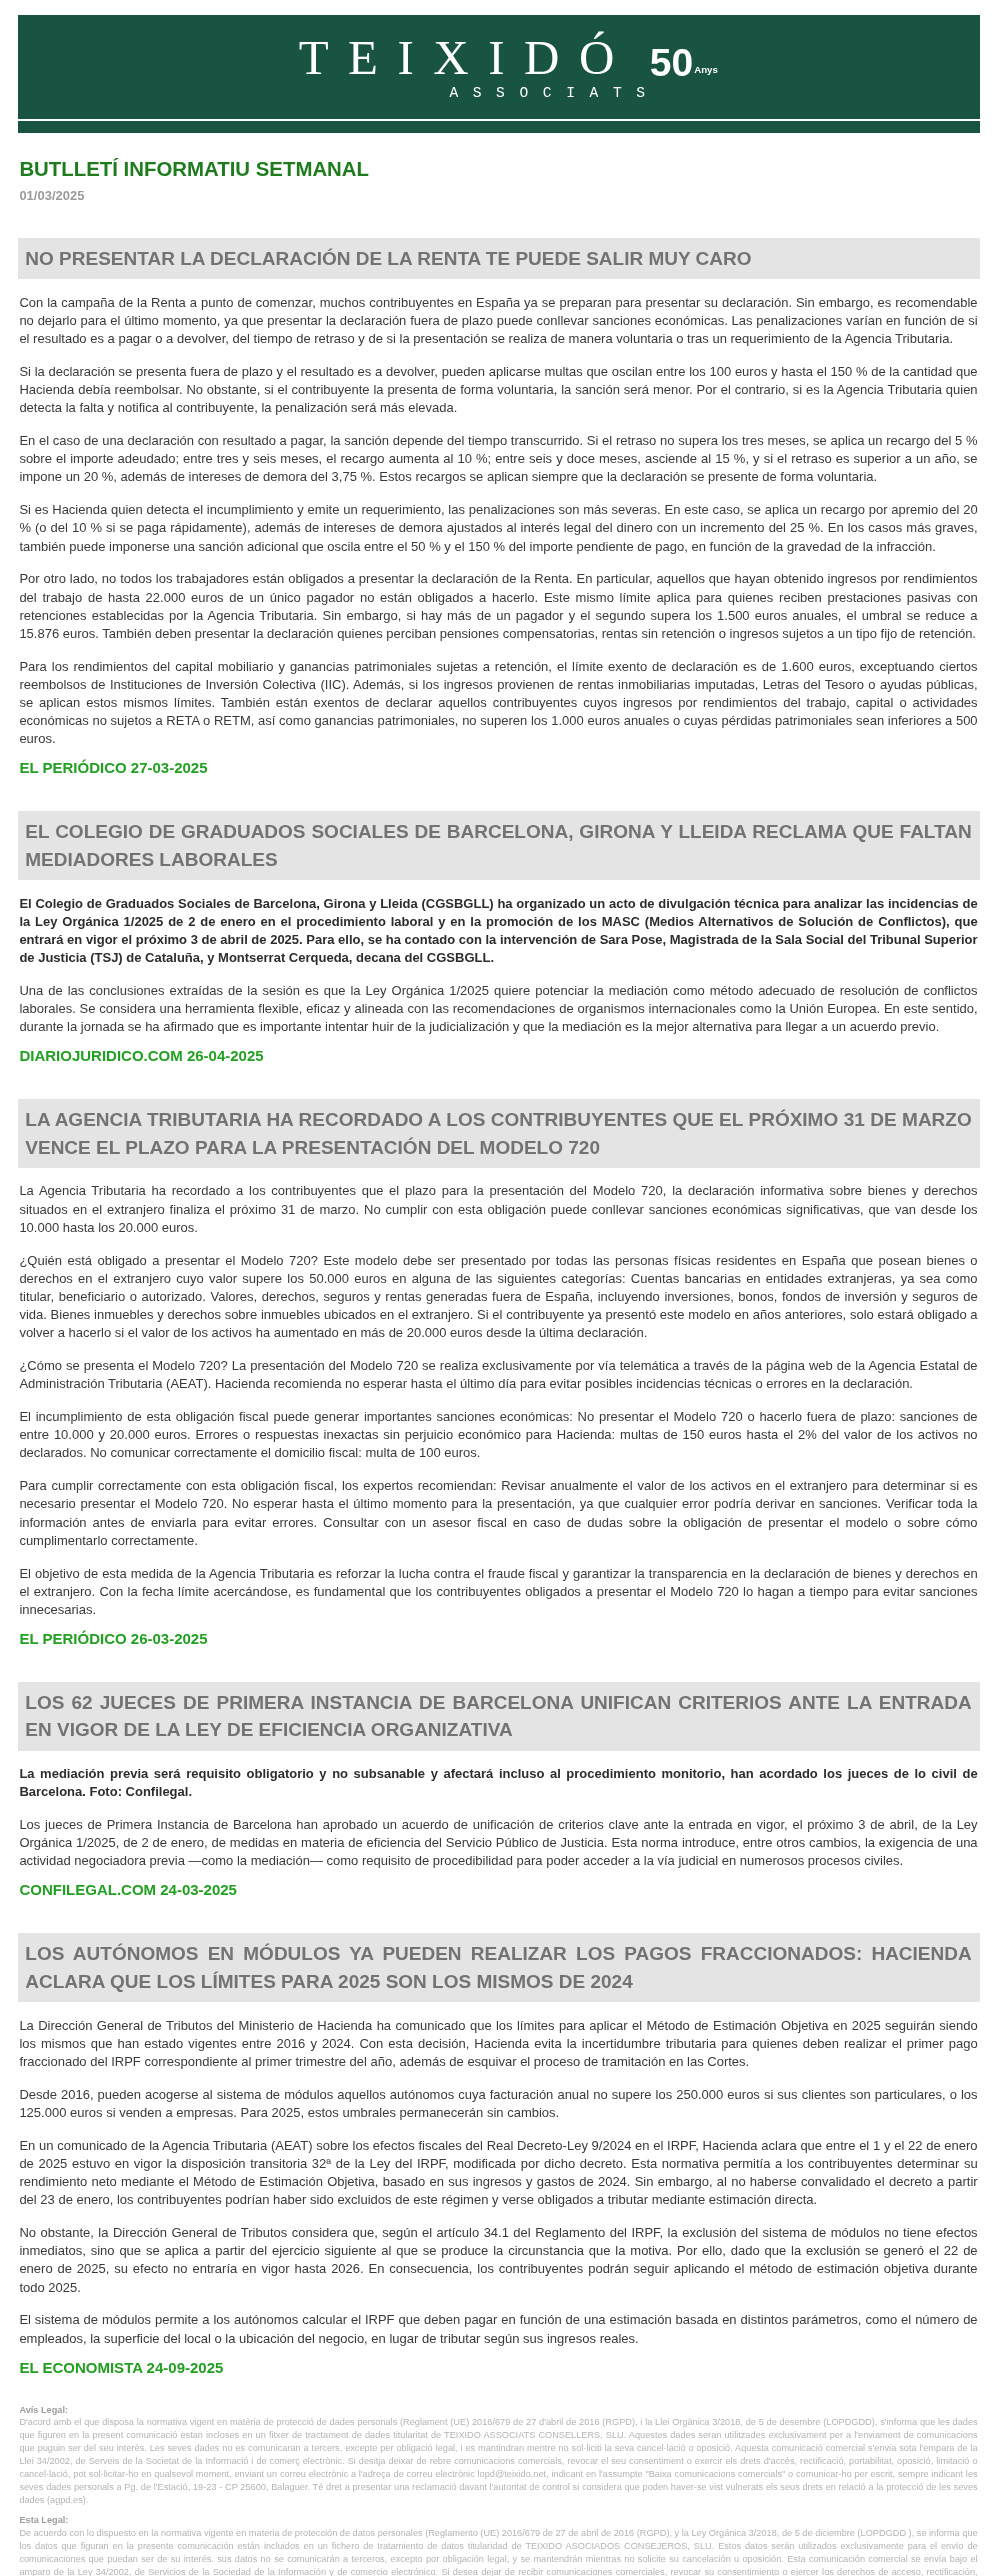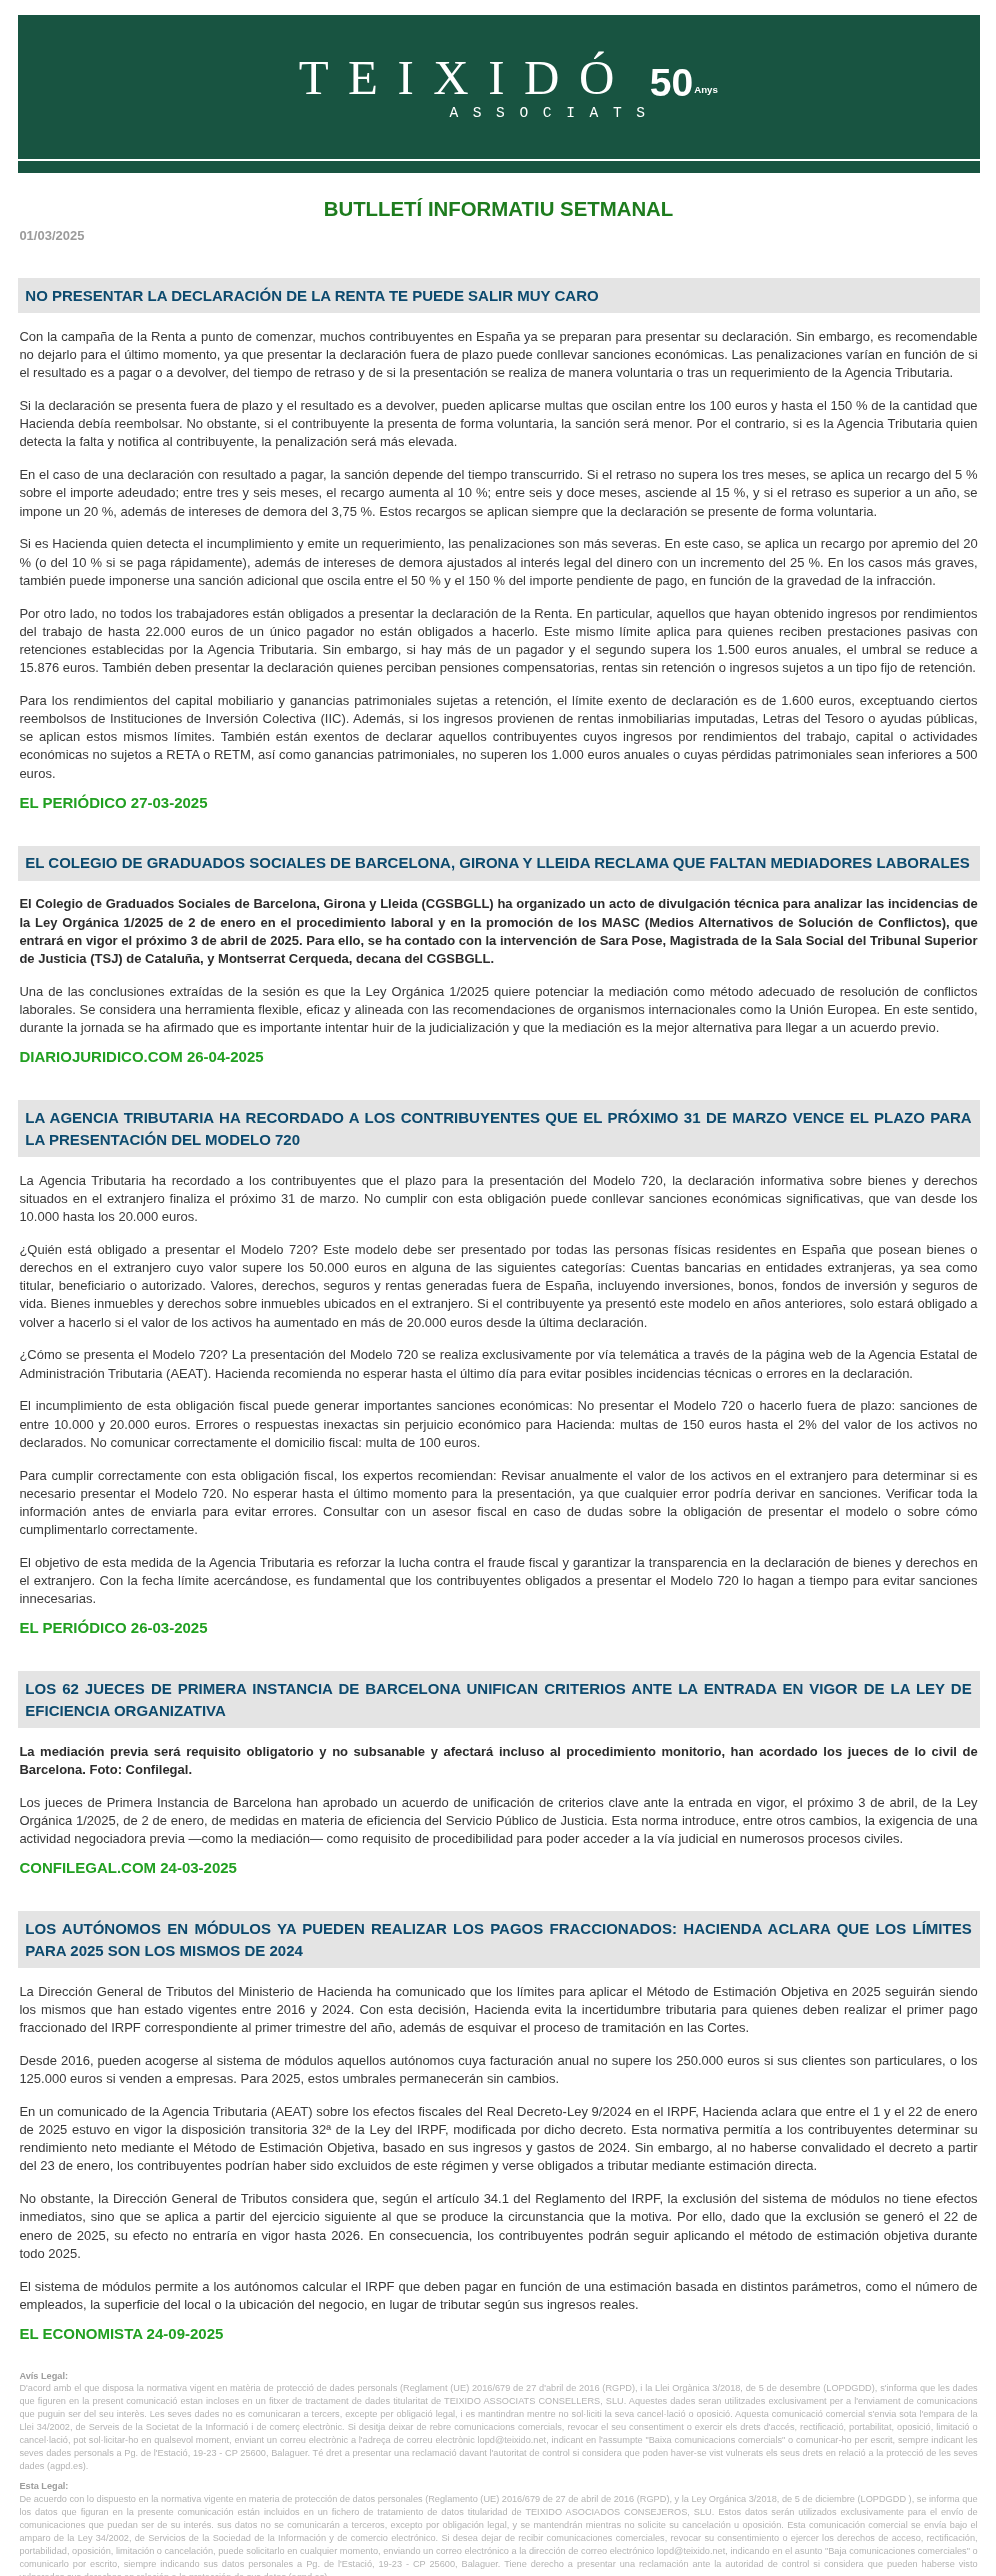--- a/index.html
+++ b/index.html
@@ -1,34 +1,34 @@
 <!DOCTYPE html>
 <html><head>
 <meta charset="utf-8">
 <style>
   html,body{margin:0;padding:0;background:#ffffff;}
   body{width:997px;font-family:"Liberation Sans",sans-serif;-webkit-font-smoothing:antialiased;padding-bottom:58px;}
   .wrap{margin:0 17.5px;}
   
-  .banner{margin-top:14.6px;height:144px;background:#185441;display:flex;align-items:center;justify-content:center;}
+  .banner{margin-top:14.6px;height:104px;background:#185441;display:flex;align-items:center;justify-content:center;}
   .logo{display:flex;flex-direction:column;align-items:center;color:#fff;}
   .brand-row{display:flex;align-items:flex-start;}
   .brand{font-family:"Liberation Serif",serif;font-size:49px;line-height:1;letter-spacing:19.5px;padding-left:19.5px;font-weight:400;}
   .anniv{display:flex;align-items:flex-end;margin-left:16px;margin-top:13.6px;}
   .anniv-num{font-size:39px;line-height:0.85;font-weight:bold;}
   .anniv-txt{font-size:9.7px;font-weight:bold;margin-left:1px;margin-bottom:3.9px;}
   .brand-sub{font-family:Liberation Mono, monospace;font-size:14.6px;letter-spacing:14.6px;margin-top:2.9px;padding-left:112px;}
   .banner-gap{height:2.9px;background:#fff;}
   .banner-strip{height:11.7px;background:#185441;}
   
-  .title{color:#1e7c1e;font-size:20.4px;font-weight:bold;margin:25px 1.9px 6.8px;text-align:center;}
+  .title{color:#1e7c1e;font-size:20.4px;font-weight:bold;margin:25px 1.9px 6.8px;}
   .date{color:#9b9b9b;font-size:13px;font-weight:bold;margin:0 1.9px;}
   
   section{margin-top:35px;}
-  .sec-head{background:#e4e4e4;color:#0c4a6e;font-size:15px;font-weight:bold;line-height:1.45;padding:6.8px 7.8px;margin:0;text-align:justify;}
+  .sec-head{background:#e4e4e4;color:#737373;font-size:19px;font-weight:bold;line-height:1.45;padding:6.8px 7.8px;margin:0;text-align:justify;}
   p.body-p{font-size:13px;line-height:1.4;color:#3a3a3a;text-align:justify;margin:14.6px 1.9px 0;}
   p.lead{font-weight:bold;color:#2d2d2d;}
   .source{color:#22a022;font-size:15px;font-weight:bold;margin:10.7px 1.9px 0;}
   
   .legal{margin-top:29px;padding:0 1.9px;}
   .legal-block{margin-top:8.8px;}
   .legal-title{font-size:9.2px;font-weight:bold;color:#9d9d9d;margin-bottom:1.9px;}
   .legal-text{font-size:9.2px;line-height:1.4;color:#b4b4b4;text-align:justify;}
 </style>
 </head>

